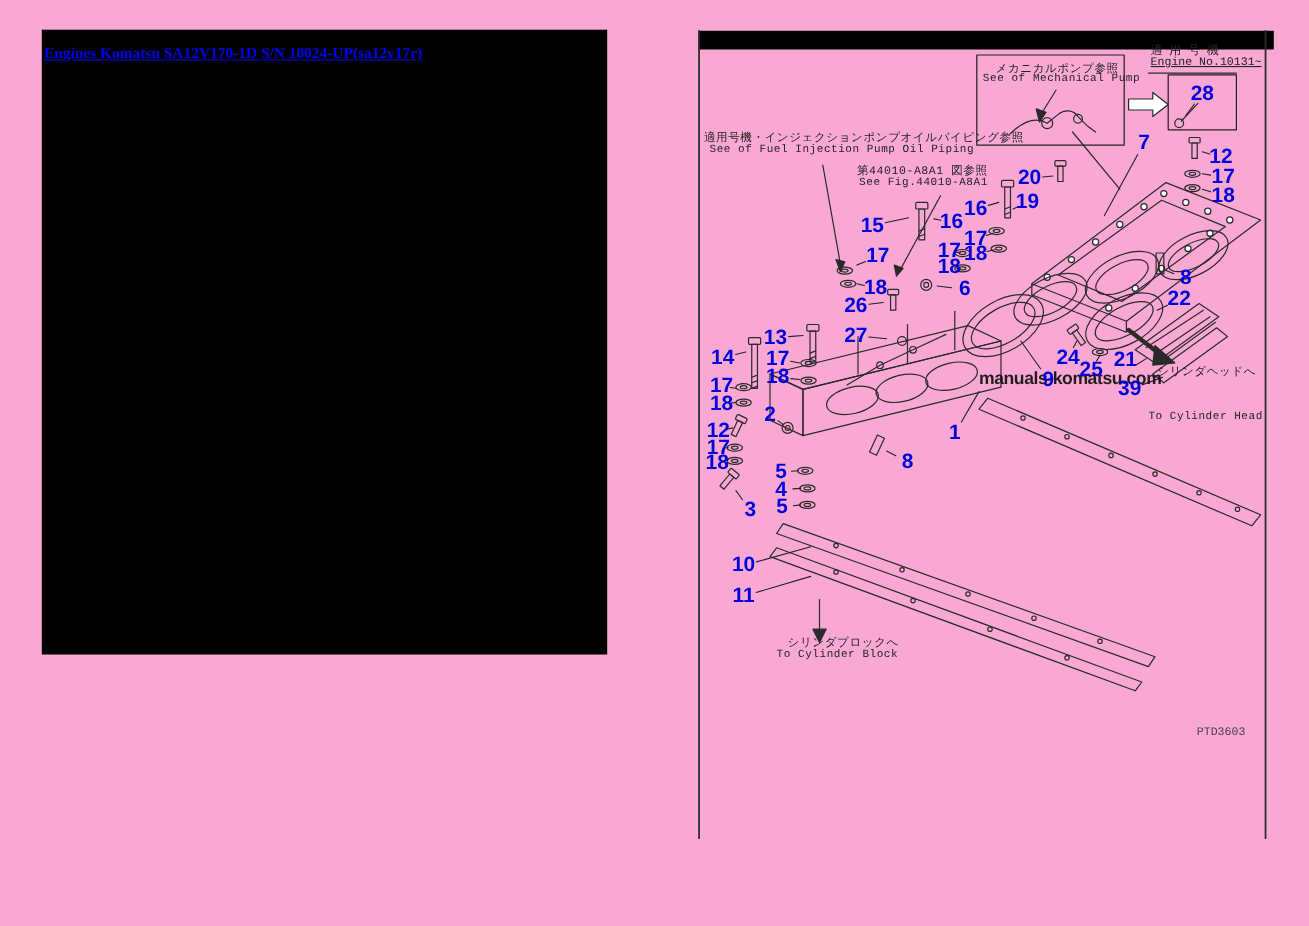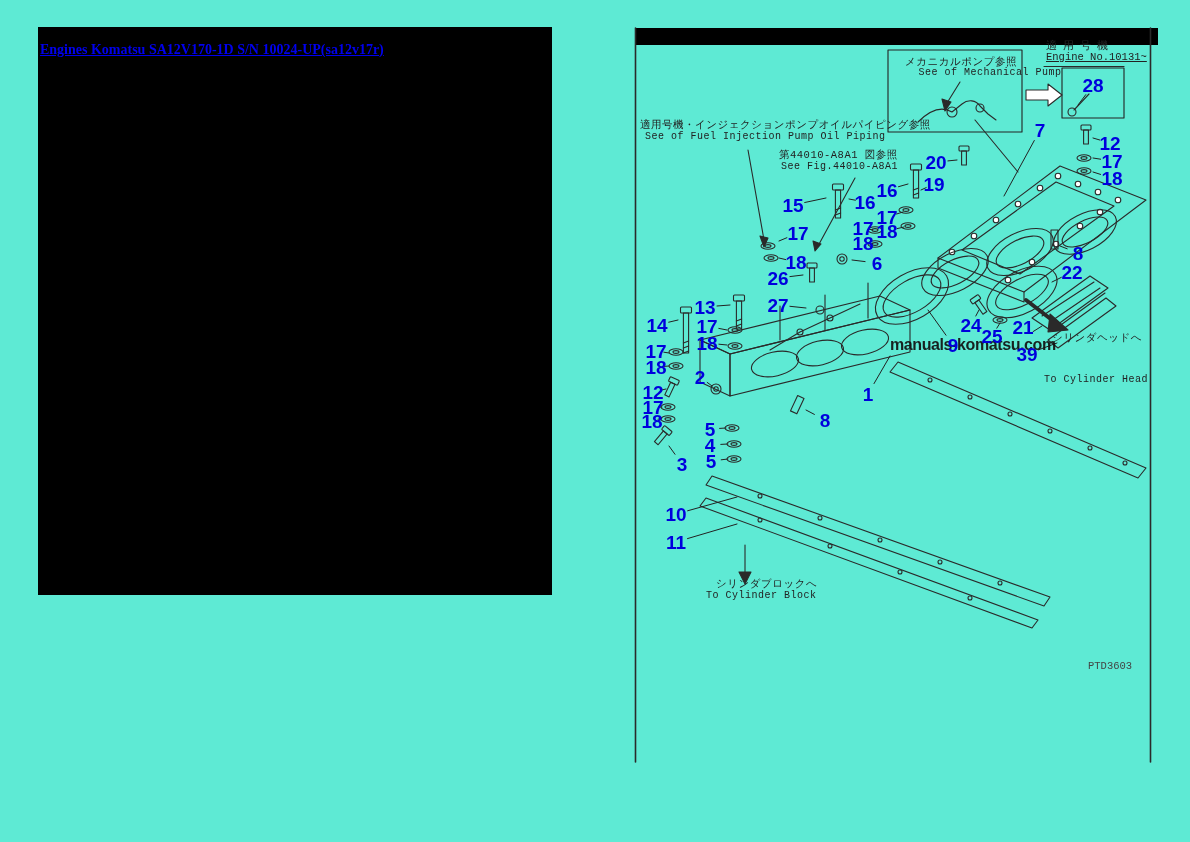--- a/index.html
+++ b/index.html
@@ -1,16 +1,16 @@
 <!DOCTYPE html>
 <html style="--callout-color: #0000dd;"><head>
 <meta charset="utf-8">
 <style>
   html,body{margin:0;padding:0;background:#fff;}
-  #page{position:relative;width:1190px;height:842px;background:#5eead4;overflow:hidden;
+  #page{position:relative;width:1190px;height:842px;background:#f9a8d4;overflow:hidden;
         font-family:"Liberation Sans",sans-serif;}
 
   
   .left-panel{position:absolute;left:38px;top:27px;width:514px;height:568px;background:#000;}
   .left-panel a{position:absolute;left:2px;top:15px;font-family:"Liberation Serif",serif;
         font-weight:bold;font-size:14px;color:#0000ee;text-decoration:underline;white-space:nowrap;}
 
   
   .title-bar{position:absolute;left:635px;top:28px;width:523px;height:17px;background:#000;}
   svg#art{position:absolute;left:0;top:0;width:1190px;height:842px;}
@@ -292,21 +292,21 @@
         <line x1="687.6" y1="510.8" x2="737" y2="497"></line>
         <line x1="687.5" y1="538.6" x2="737" y2="524"></line>
       </g>
   </svg>
 
   <div class="note jp" style="left:640px;top:118px;">適用号機・インジェクションポンプオイルパイピング参照</div>
   <div class="note en" style="left:645px;top:131px;">See of Fuel Injection Pump Oil Piping</div>
   <div class="note jp" style="left:779px;top:148px;">第44010-A8A1 図参照</div>
   <div class="note en" style="left:781px;top:161px;">See Fig.44010-A8A1</div>
   <div class="note jp boxed-note" style="left:888px;top:55px;width:146px;">メカニカルポンプ参照</div>
-  <div class="note en boxed-note" style="left:888px;top:67px;width:154px;margin-left:25px;">See of Mechanical Pump</div>
+  <div class="note en boxed-note" style="left:888px;top:67px;width:154px;">See of Mechanical Pump</div>
   <div class="note app-jp" style="left:1046px;top:38px;">適用号機</div>
   <div class="note app-en" style="left:1046px;top:51px;">Engine No.10131~</div>
   <div class="note jp" style="left:1052px;top:331px;">シリンダヘッドへ</div>
   <div class="note en" style="left:1044px;top:344px;margin-top:30px;">To Cylinder Head</div>
   <div class="note jp" style="left:716px;top:577px;">シリンダブロックへ</div>
   <div class="note en" style="left:706px;top:590px;">To Cylinder Block</div>
   <div class="note fig-code" style="left:1088px;top:648px;">PTD3603</div>
 
   <div id="watermark">manuals-komatsu.com</div>
 

